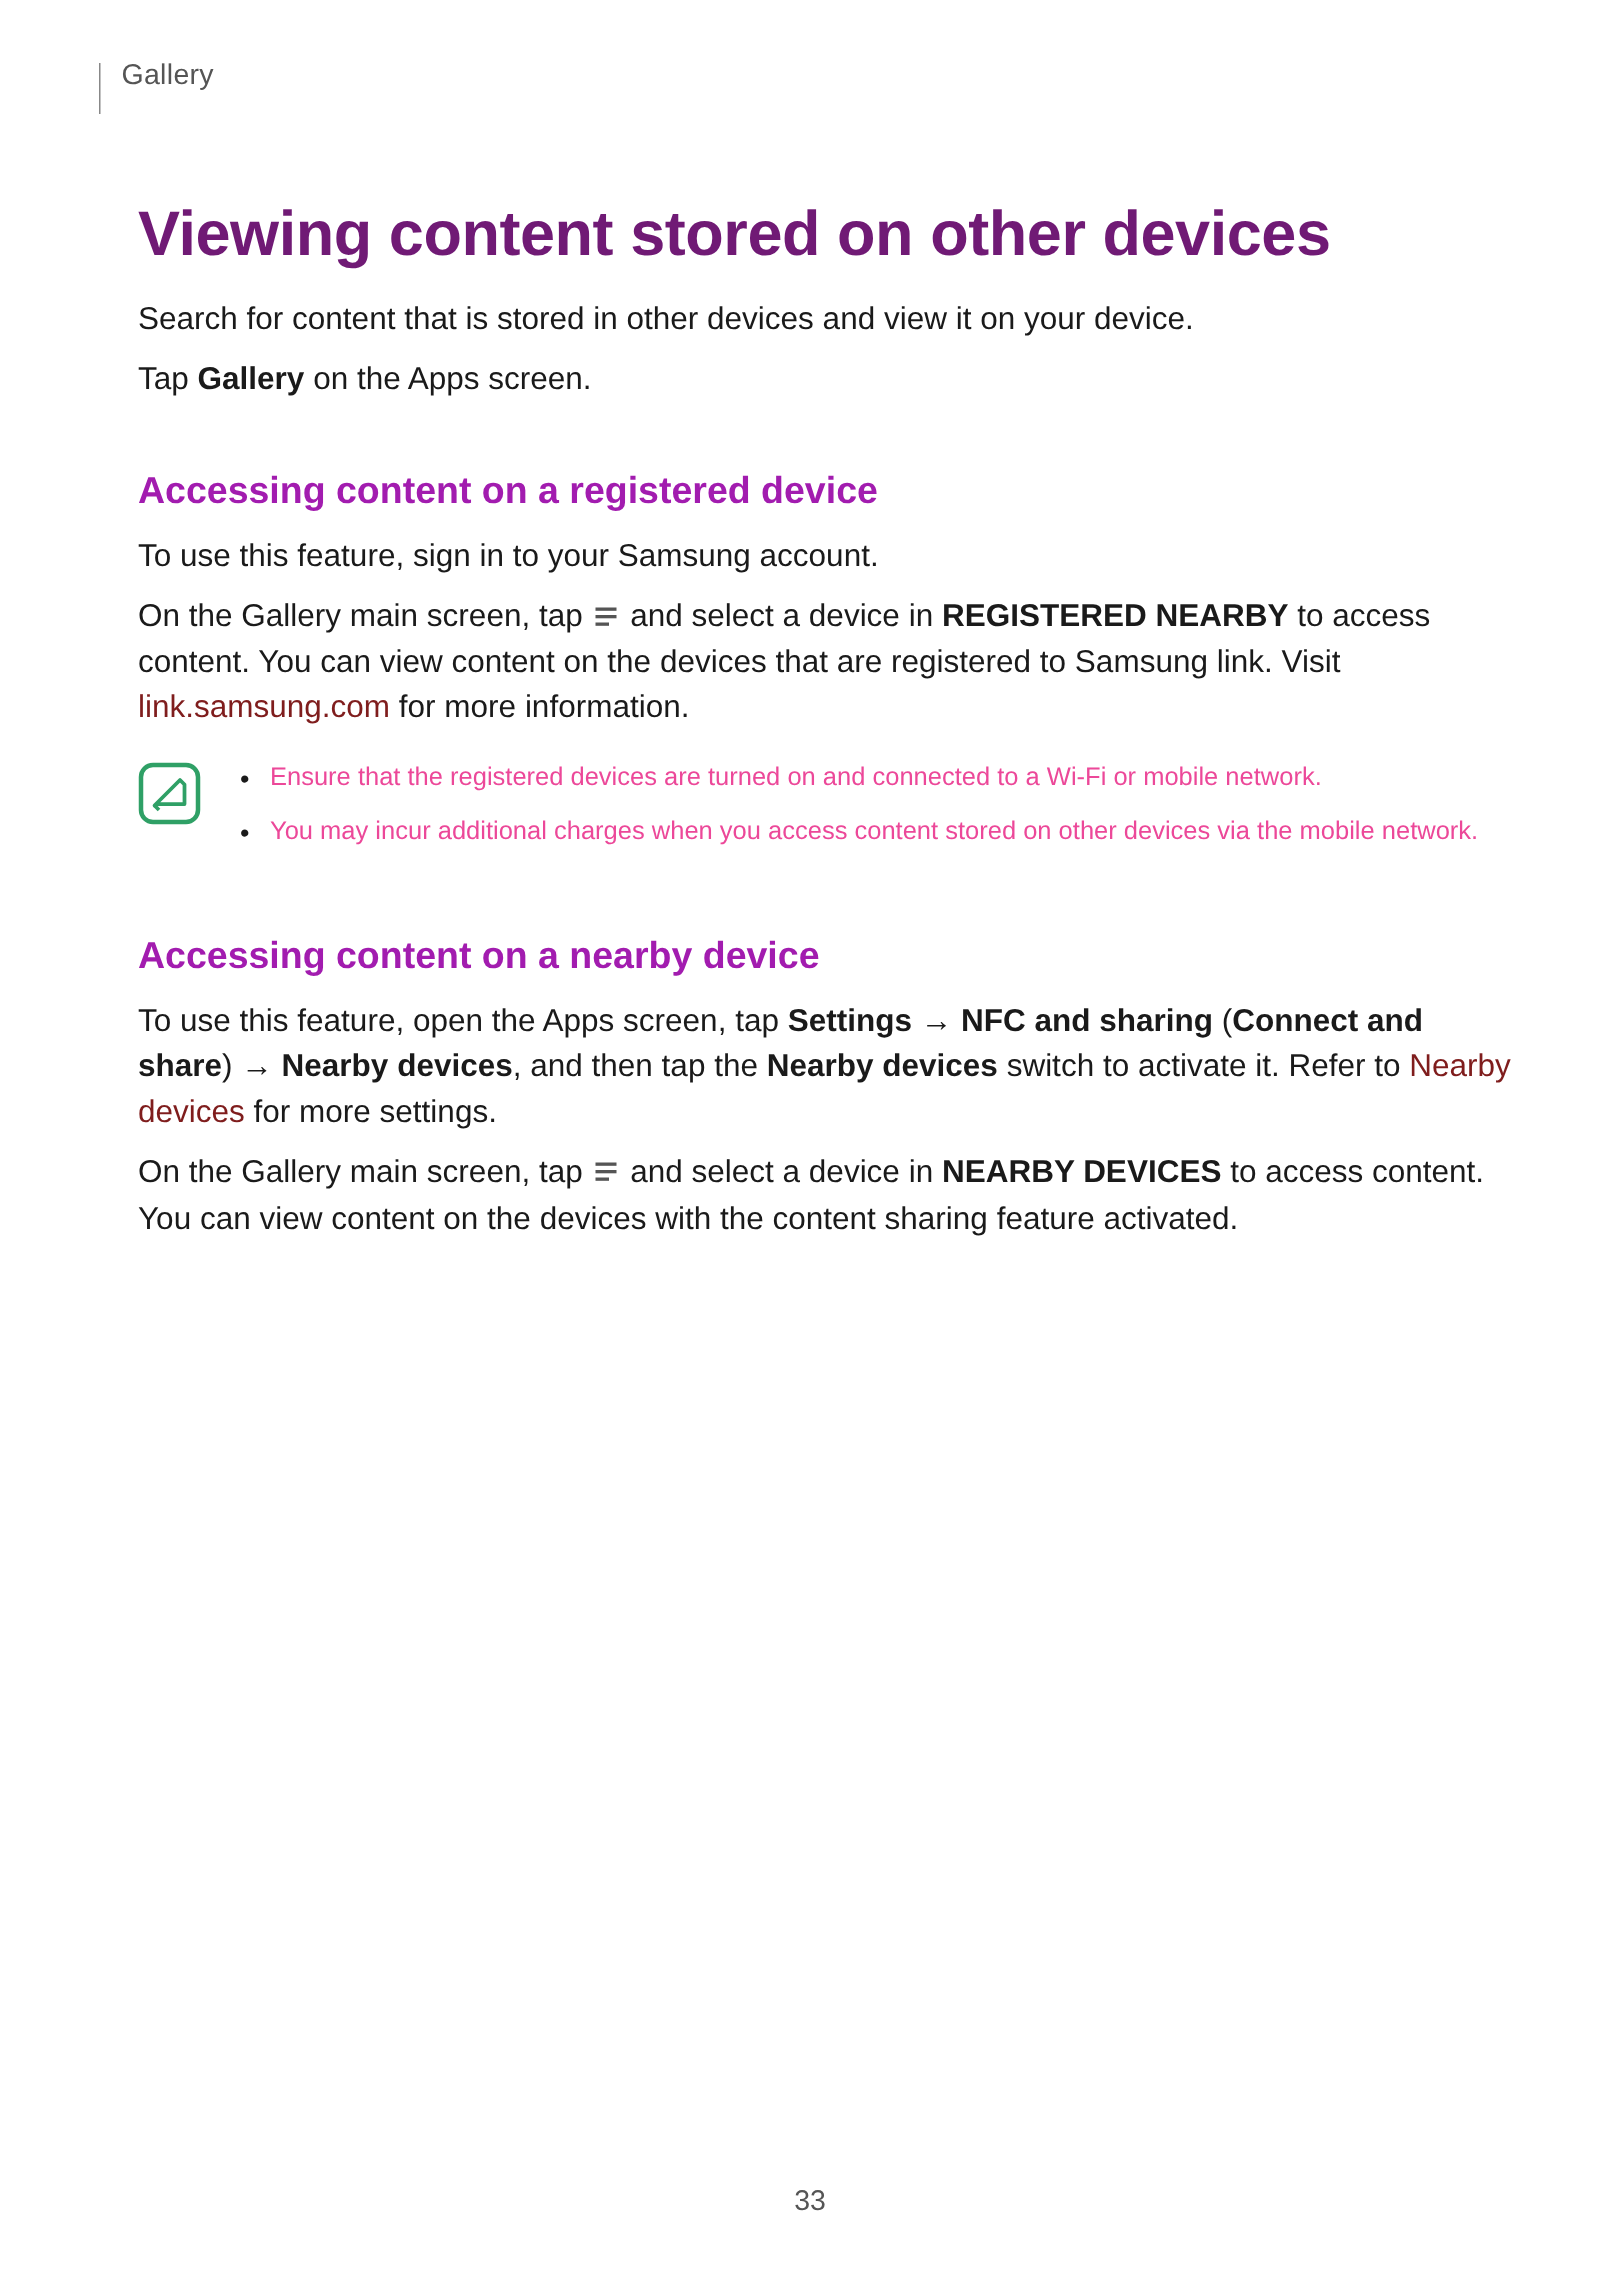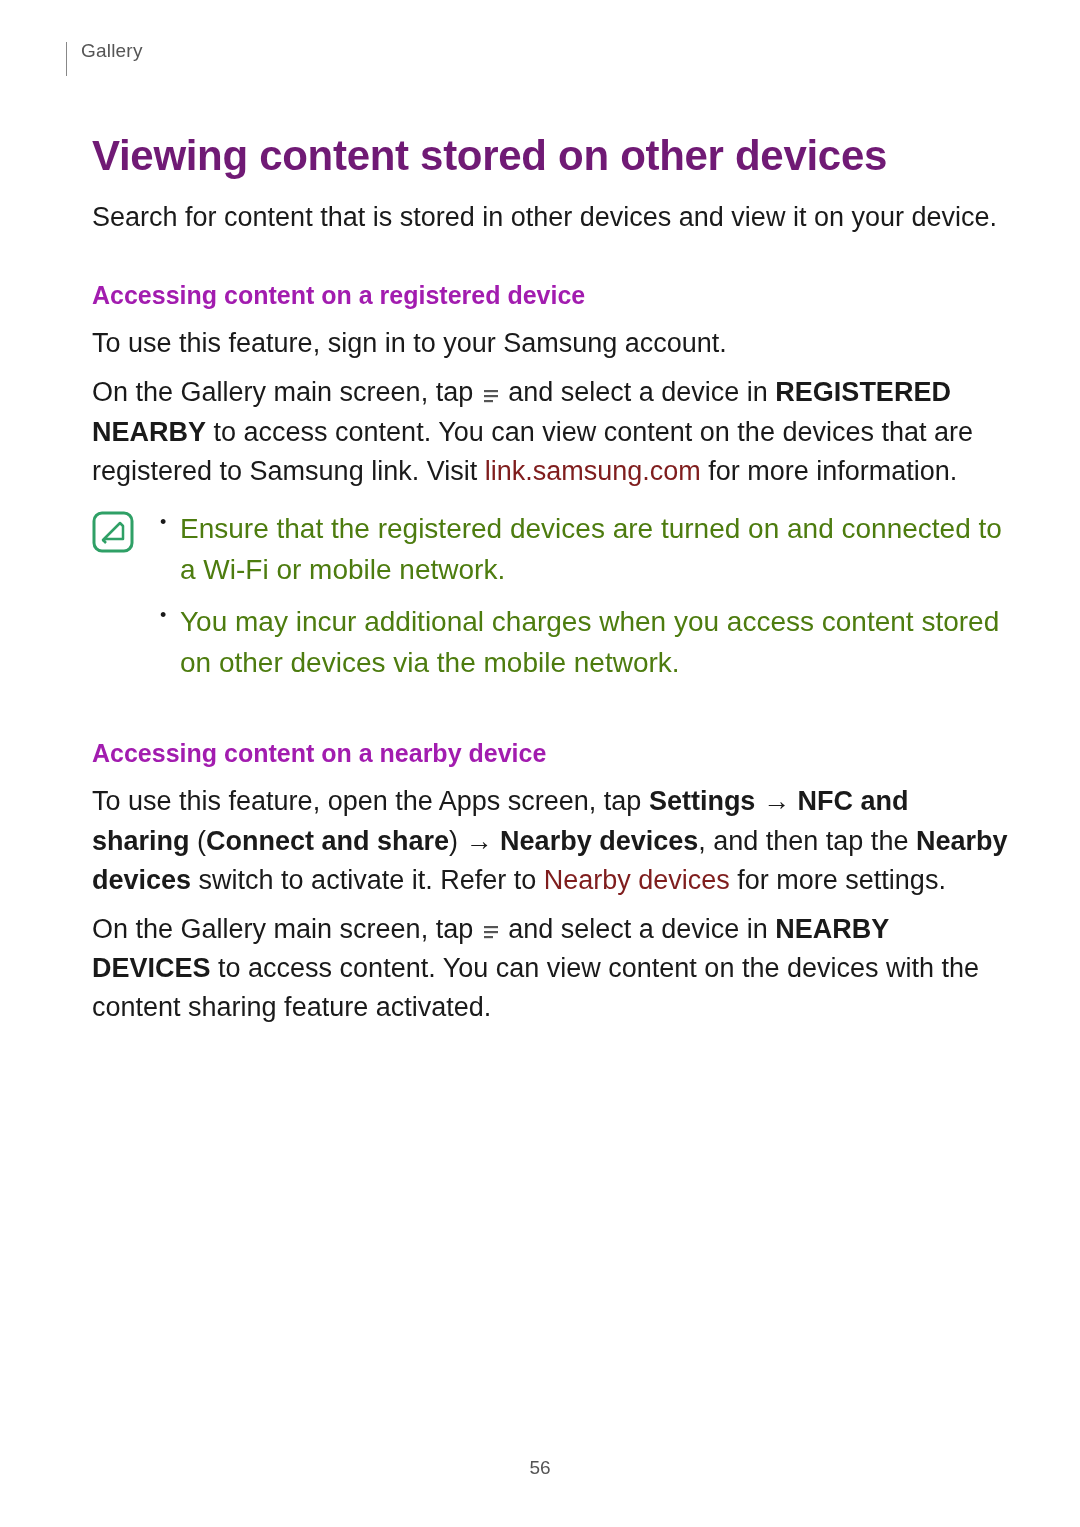--- a/index.html
+++ b/index.html
@@ -33,21 +33,21 @@
     margin-top: -2px;
   }
   h1.main-heading {
     font-size: 42px;
     font-weight: 700;
     color: #701a75;
     margin: 56px 0 18px 0;
     letter-spacing: -0.3px;
   }
   p.body {
-    font-size: 27px;
+    font-size: 21px;
     line-height: 1.45;
     margin: 0 0 10px 0;
     color: #1a1a1a;
     font-weight: 400;
   }
   h2.subheading {
     font-size: 25px;
     font-weight: 700;
     color: #a21caf;
     margin: 44px 0 14px 0;
@@ -71,24 +71,24 @@
   }
   .note-list {
     list-style: none;
     padding: 0;
     margin: 0;
     flex: 1;
   }
   .note-list li {
     position: relative;
     padding-left: 24px;
-    font-size: 28px;
+    font-size: 17px;
     line-height: 1.45;
     margin-bottom: 12px;
-    color: #4d7c0f;
+    color: #ec4899;
   }
   .note-list li::before {
     content: "•";
     position: absolute;
     left: 4px;
     top: 0;
     font-size: 18px;
     color: #1a1a1a;
   }
   .page-number {
@@ -108,20 +108,23 @@
 <div class="page">
 
   <div class="breadcrumb-wrap">
     <span class="breadcrumb">Gallery</span>
   </div>
 
   <h1 class="main-heading">Viewing content stored on other devices</h1>
 
   <p class="body">Search for content that is stored in other devices and view it on your device.</p>
 
+  <p class="body">
+    <span>Tap </span><span class="bold">Gallery</span><span> on the Apps screen.</span>
+  </p>
 
   <h2 class="subheading">Accessing content on a registered device</h2>
 
   <p class="body">To use this feature, sign in to your Samsung account.</p>
 
   <p class="body">
     <span>On the Gallery main screen, tap </span><span class="icon-inline"><svg width="16" height="16" viewBox="0 0 16 16">
           <rect x="1" y="2" width="14" height="2.2" fill="#555"></rect>
           <rect x="1" y="7" width="14" height="2.2" fill="#555"></rect>
           <rect x="1" y="12" width="9" height="2.2" fill="#555"></rect>
@@ -151,13 +154,13 @@
   <p class="body">
     <span>On the Gallery main screen, tap </span><span class="icon-inline"><svg width="16" height="16" viewBox="0 0 16 16">
           <rect x="1" y="2" width="14" height="2.2" fill="#555"></rect>
           <rect x="1" y="7" width="14" height="2.2" fill="#555"></rect>
           <rect x="1" y="12" width="9" height="2.2" fill="#555"></rect>
         </svg></span><span> and select a device in </span><span class="bold">NEARBY DEVICES</span><span> to access content. You can view content on the devices with the content sharing feature activated.</span>
   </p>
 
 </div>
 
-<div class="page-number">56</div>
+<div class="page-number">33</div>
 
 </body></html>

